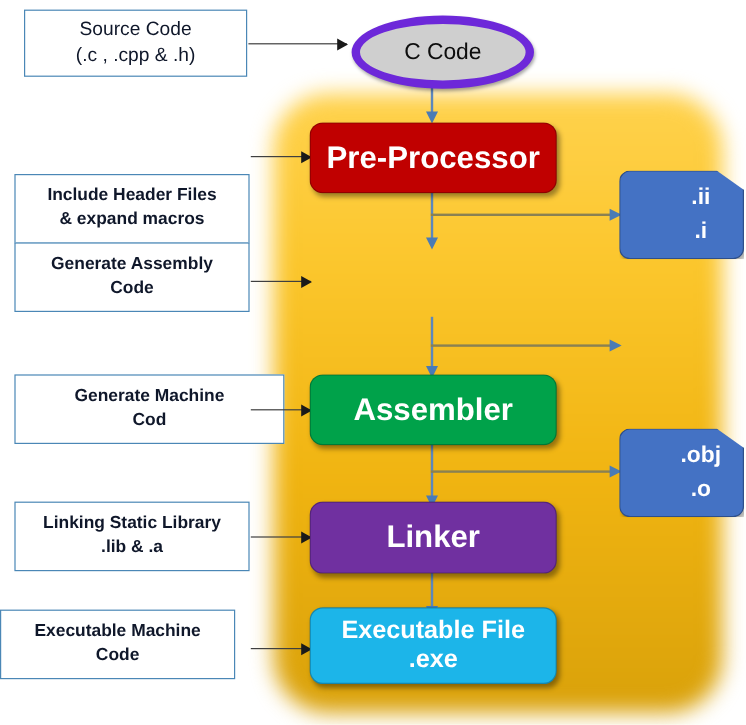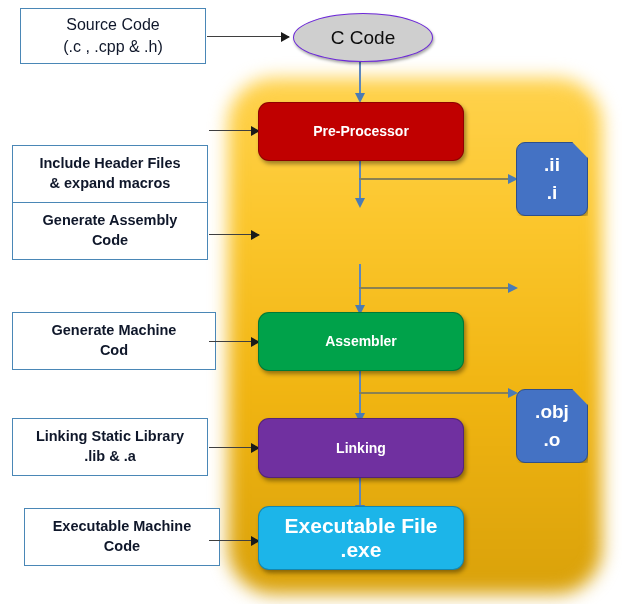--- a/index.html
+++ b/index.html
@@ -47,36 +47,36 @@
     border-left:9px solid #1a1a1a;
     border-top:5px solid transparent;
     border-bottom:5px solid transparent;
   }
 
   
   .ellipse{
     position:absolute;
     border-radius:50%;
     background:#cfcfcf;
-    border:1px solid #6d28d9;
+    border:7px solid #6d28d9;
     box-shadow:1px 2px 3px rgba(0,0,0,0.35);
     display:flex;align-items:center;justify-content:center;
     color:#0d0d0d;font-size:19px;font-weight:normal;
     z-index:7;
   }
 
   
   .stage-box{
     position:absolute;
     border-radius:11px;
     display:flex;align-items:center;justify-content:center;
     text-align:center;
     color:#ffffff;
     font-weight:bold;
-    font-size:14px;
+    font-size:26px;
     line-height:1.15;
     box-shadow:2px 3px 4px rgba(0,0,0,0.38);
     border:1px solid rgba(0,0,0,0.25);
     z-index:7;
   }
   .stage-box .two-line{white-space:pre-line;}
 
   
   .v-arrow{
     position:absolute;width:1.6px;background:#5c87bd;z-index:6;
@@ -105,20 +105,21 @@
   .file-shape{
     position:absolute;
     background:#4472c4;
     border:1.2px solid #2e4f8a;
     border-radius:9px;
     clip-path:polygon(0% 6%, 0% 100%, 100% 100%, 100% 22%, 78% 0%, 6% 0%);
     display:flex;flex-direction:column;align-items:center;justify-content:center;
     color:#ffffff;font-weight:bold;font-size:19px;line-height:1.45;
     z-index:7;
     box-shadow:2px 2px 3px rgba(0,0,0,0.3);
+    padding-left:32px;
   }
   .file-shape span{display:block;}
 </style>
 </head>
 <body>
 
 <div id="stage">
 
   <div class="pipeline-bg"></div>
 
@@ -130,31 +131,31 @@
   <div class="desc-box" style="left:12px;top:98px;width:196px;height:58px;margin-top:47px;">
     <span class="desc-text">Include Header Files
 &amp; expand macros</span>
   </div>
 
   <div class="desc-box" style="left:12px;top:202px;width:196px;height:58px;">
     <span class="desc-text">Generate Assembly
 Code</span>
   </div>
 
-  <div class="desc-box" style="left:12px;top:312px;width:204px;height:58px;">
+  <div class="desc-box" style="left:12px;top:312px;width:225px;height:58px;">
     <span class="desc-text">Generate Machine
 Cod</span>
   </div>
 
   <div class="desc-box" style="left:12px;top:418px;width:196px;height:58px;">
     <span class="desc-text">Linking Static Library
 .lib &amp; .a</span>
   </div>
 
-  <div class="desc-box" style="left:24px;top:508px;width:196px;height:58px;">
+  <div class="desc-box" style="left:0;top:508px;width:196px;height:58px;">
     <span class="desc-text">Executable Machine
 Code</span>
   </div>
 
   <div class="h-arrow" style="left:207px;top:36px;width:82px;"></div>
   <div class="h-arrow" style="left:209px;top:130px;width:50px;"></div>
   <div class="h-arrow" style="left:209px;top:234px;width:50px;"></div>
   <div class="h-arrow" style="left:209px;top:341px;width:50px;"></div>
   <div class="h-arrow" style="left:209px;top:447px;width:50px;"></div>
   <div class="h-arrow" style="left:209px;top:540px;width:50px;"></div>
@@ -176,32 +177,32 @@
   <div class="stage-box" style="left:258px;top:102px;width:204px;height:57px;background:#c00000;">
     <span>Pre-Processor</span>
   </div>
 
 
   <div class="stage-box" style="left:258px;top:312px;width:204px;height:57px;background:#00a24a;">
     <span>Assembler</span>
   </div>
 
   <div class="stage-box" style="left:258px;top:418px;width:204px;height:58px;background:#7030a0;">
-    <span>Linking</span>
+    <span>Linker</span>
   </div>
 
   <div class="stage-box" style="left:258px;top:506px;width:204px;height:62px;background:#1cb5e9;font-size:21px;">
     <span class="two-line">Executable File
 .exe</span>
   </div>
 
   <div class="file-shape" style="left:516px;top:142px;width:70px;height:72px;">
     <span>.ii</span>
     <span>.i</span>
   </div>
 
 
-  <div class="file-shape" style="left:516px;top:357px;width:70px;height:72px;margin-top:32px;">
+  <div class="file-shape" style="left:516px;top:357px;width:70px;height:72px;">
     <span>.obj</span>
     <span>.o</span>
   </div>
 
 </div>
 
 </body></html>

